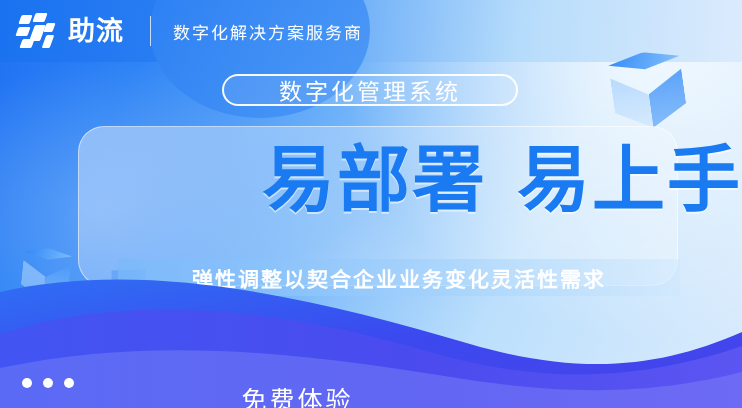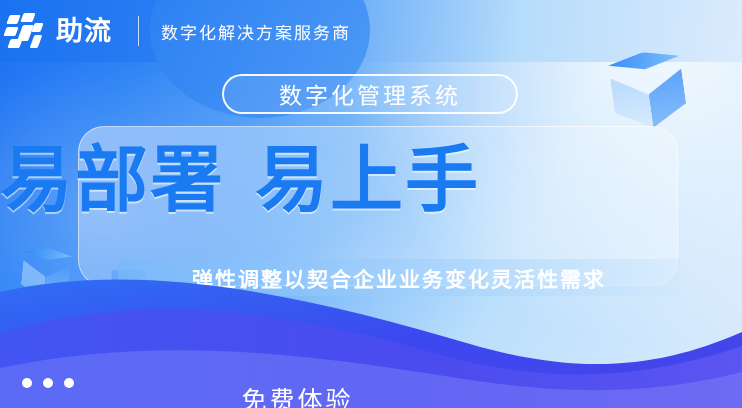--- a/index.html
+++ b/index.html
@@ -49,21 +49,21 @@
     border-radius: 50%;
     background: linear-gradient(120deg, #2a7ef3 0%, #4e9af6 100%);
   }
 
   .header {
     position: absolute;
     left: 0; top: 0;
     width: 742px; height: 62px;
     display: flex;
     align-items: center;
-    padding-left: 4px;
+    padding-left: 16px;
     box-sizing: border-box;
     z-index: 8;
   }
 
   
   .logo-mark {
     position: relative;
     width: 46px;
     height: 40px;
     flex: 0 0 auto;
@@ -148,21 +148,21 @@
     background: linear-gradient(135deg, #2f85f6 0%, #4e99f8 100%);
     transform: rotate(-2deg);
     z-index: 2;
     opacity: 0.95;
   }
 
   
   .badge-pill {
     position: absolute;
     left: 222px; top: 74px;
-    width: 296px; height: 40px;
+    width: 296px; height: 32px;
     border: 2px solid rgba(255,255,255,0.95);
     border-radius: 22px;
     background: rgba(255,255,255,0.10);
     display: flex;
     align-items: center;
     justify-content: center;
     z-index: 9;
     box-sizing: border-box;
   }
   .badge-pill span {
@@ -182,21 +182,21 @@
     border: 1px solid rgba(255,255,255,0.55);
     z-index: 4;
     box-sizing: border-box;
   }
 
   
   .headline {
     position: absolute;
     left: 0; top: 143px;
     width: 742px;
-    text-align: left;
+    text-align: right;
     z-index: 10;
     color: #1a7af2;
     font-size: 73px;
     font-weight: bold;
     letter-spacing: 2px;
     line-height: 1;
     white-space: nowrap;
     text-shadow: 0 2px 0 rgba(255,255,255,0.55);
   }
   .headline .gap { display: inline-block; width: 30px; }

